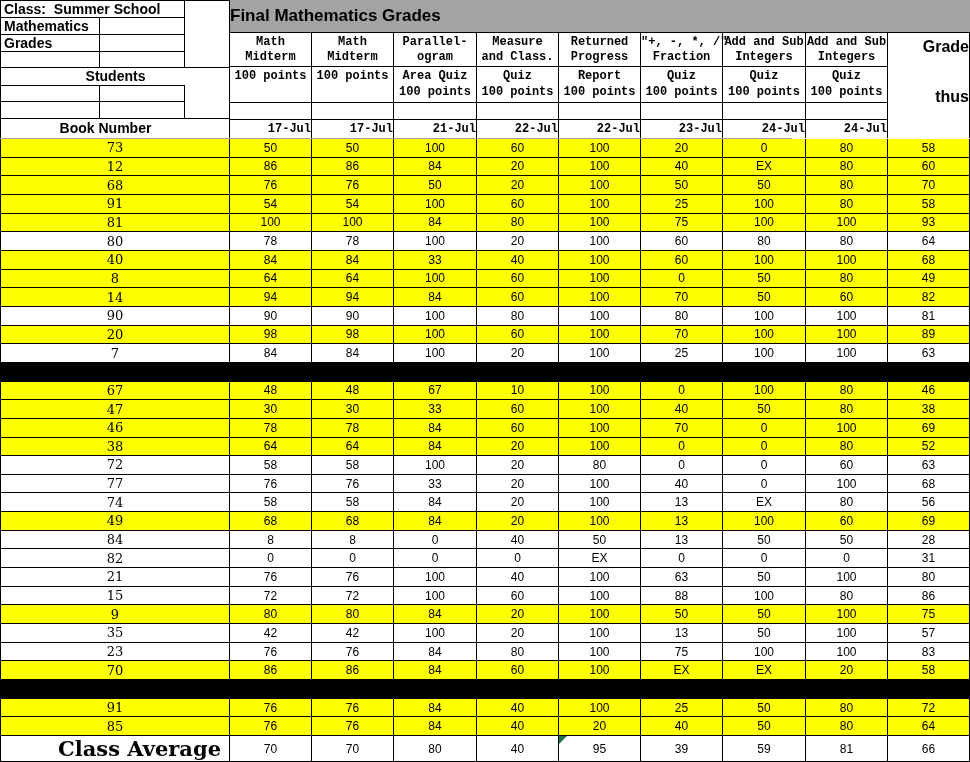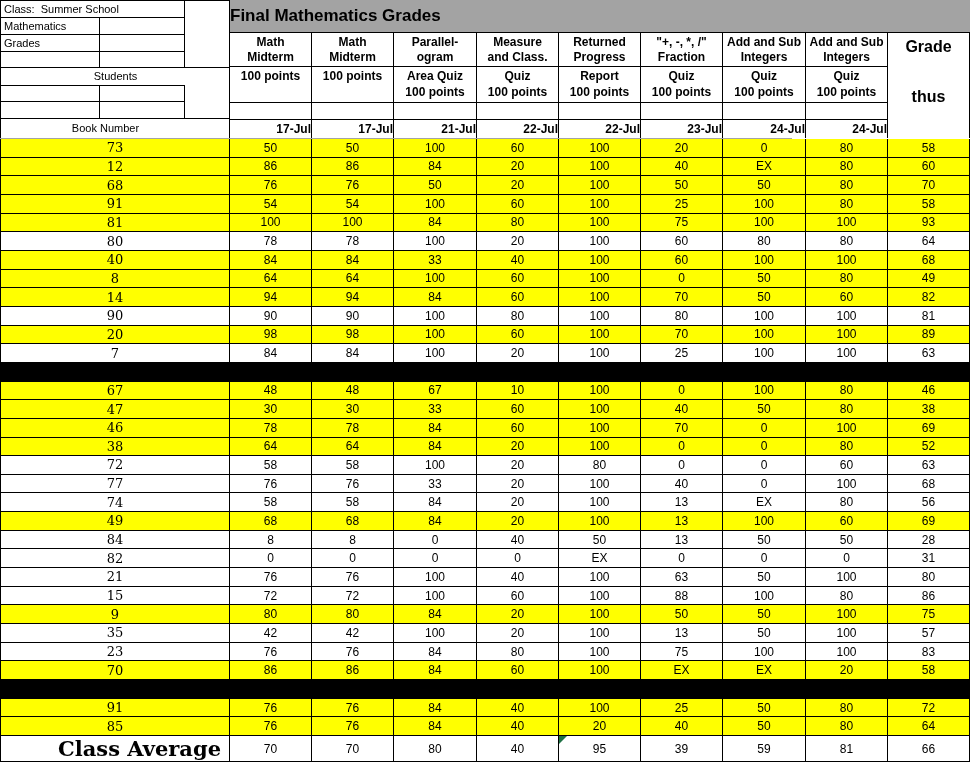--- a/index.html
+++ b/index.html
@@ -2,33 +2,33 @@
 <html><head>
 <meta charset="utf-8">
 <style>
   html,body{margin:0;padding:0;background:#fff;}
   #sheet{position:relative;width:970px;height:762px;background:#fff;
          font-family:"Liberation Sans",sans-serif;color:#000;overflow:hidden;}
   
   #left-panel{position:absolute;left:0;top:0;width:230px;height:138px;box-sizing:border-box;
               border-left:1px solid #000;border-top:1px solid #000;border-right:1px solid #000;background:#fff;}
   .pl-line{position:absolute;background:#000;}
-  .pl-label{position:absolute;font-weight:normal;font-size:11px;white-space:pre;}
+  .pl-label{position:absolute;font-weight:bold;font-size:14px;white-space:pre;}
   
   #title-cell{position:absolute;left:230px;top:0;width:740px;height:33px;box-sizing:border-box;
               border-bottom:1px solid #000;text-align:left;line-height:32px;
               font-size:17px;font-weight:bold;background:#a3a3a3;}
   #header-cols{position:absolute;left:230px;top:33px;width:740px;height:105px;display:flex;}
-  .hcol{box-sizing:border-box;border-right:1px solid #000;text-align:center;font-weight:bold;font-size:12px;}
+  .hcol{box-sizing:border-box;border-right:1px solid #000;text-align:center;font-weight:bold;font-size:12px;font-family:Liberation Mono, monospace;}
   .hA{box-sizing:border-box;height:34px;border-bottom:1px solid #000;padding-top:2px;line-height:15px;white-space:nowrap;overflow:visible;}
   .hB{box-sizing:border-box;height:36px;border-bottom:1px solid #000;padding-top:1px;line-height:16px;}
   .hSpacer{box-sizing:border-box;height:17px;border-bottom:1px solid #000;}
   .hDate{height:18px;line-height:18px;text-align:right;}
   #grade-col{box-sizing:border-box;width:82px;border-right:1px solid #000;display:flex;flex-direction:column;
-             justify-content:space-between;align-items:center;padding:5px 0 8px 0;
+             justify-content:space-between;align-items:flex-end;padding:5px 0 8px 0;
              font-size:16px;font-weight:bold;background:#fff;gap:32px;}
   
   #grid{position:absolute;left:0;top:138px;width:792px;height:624px;box-sizing:border-box;
         border-top:1px solid #a3a3a3;display:grid;
         grid-template-columns:230px 82px 82px 83px 82px 82px 82px 83px 82px 82px;
         grid-template-rows:repeat(33,1fr);}
   .c{box-sizing:border-box;border-right:1px solid #000;border-bottom:1px solid #000;
      display:flex;align-items:center;justify-content:center;font-size:12px;overflow:hidden;position:relative;}
   .book{font-family:"DejaVu Serif",serif;font-size:13px;border-left:1px solid #000;}
   .bg-y{background:#ffff00;}

